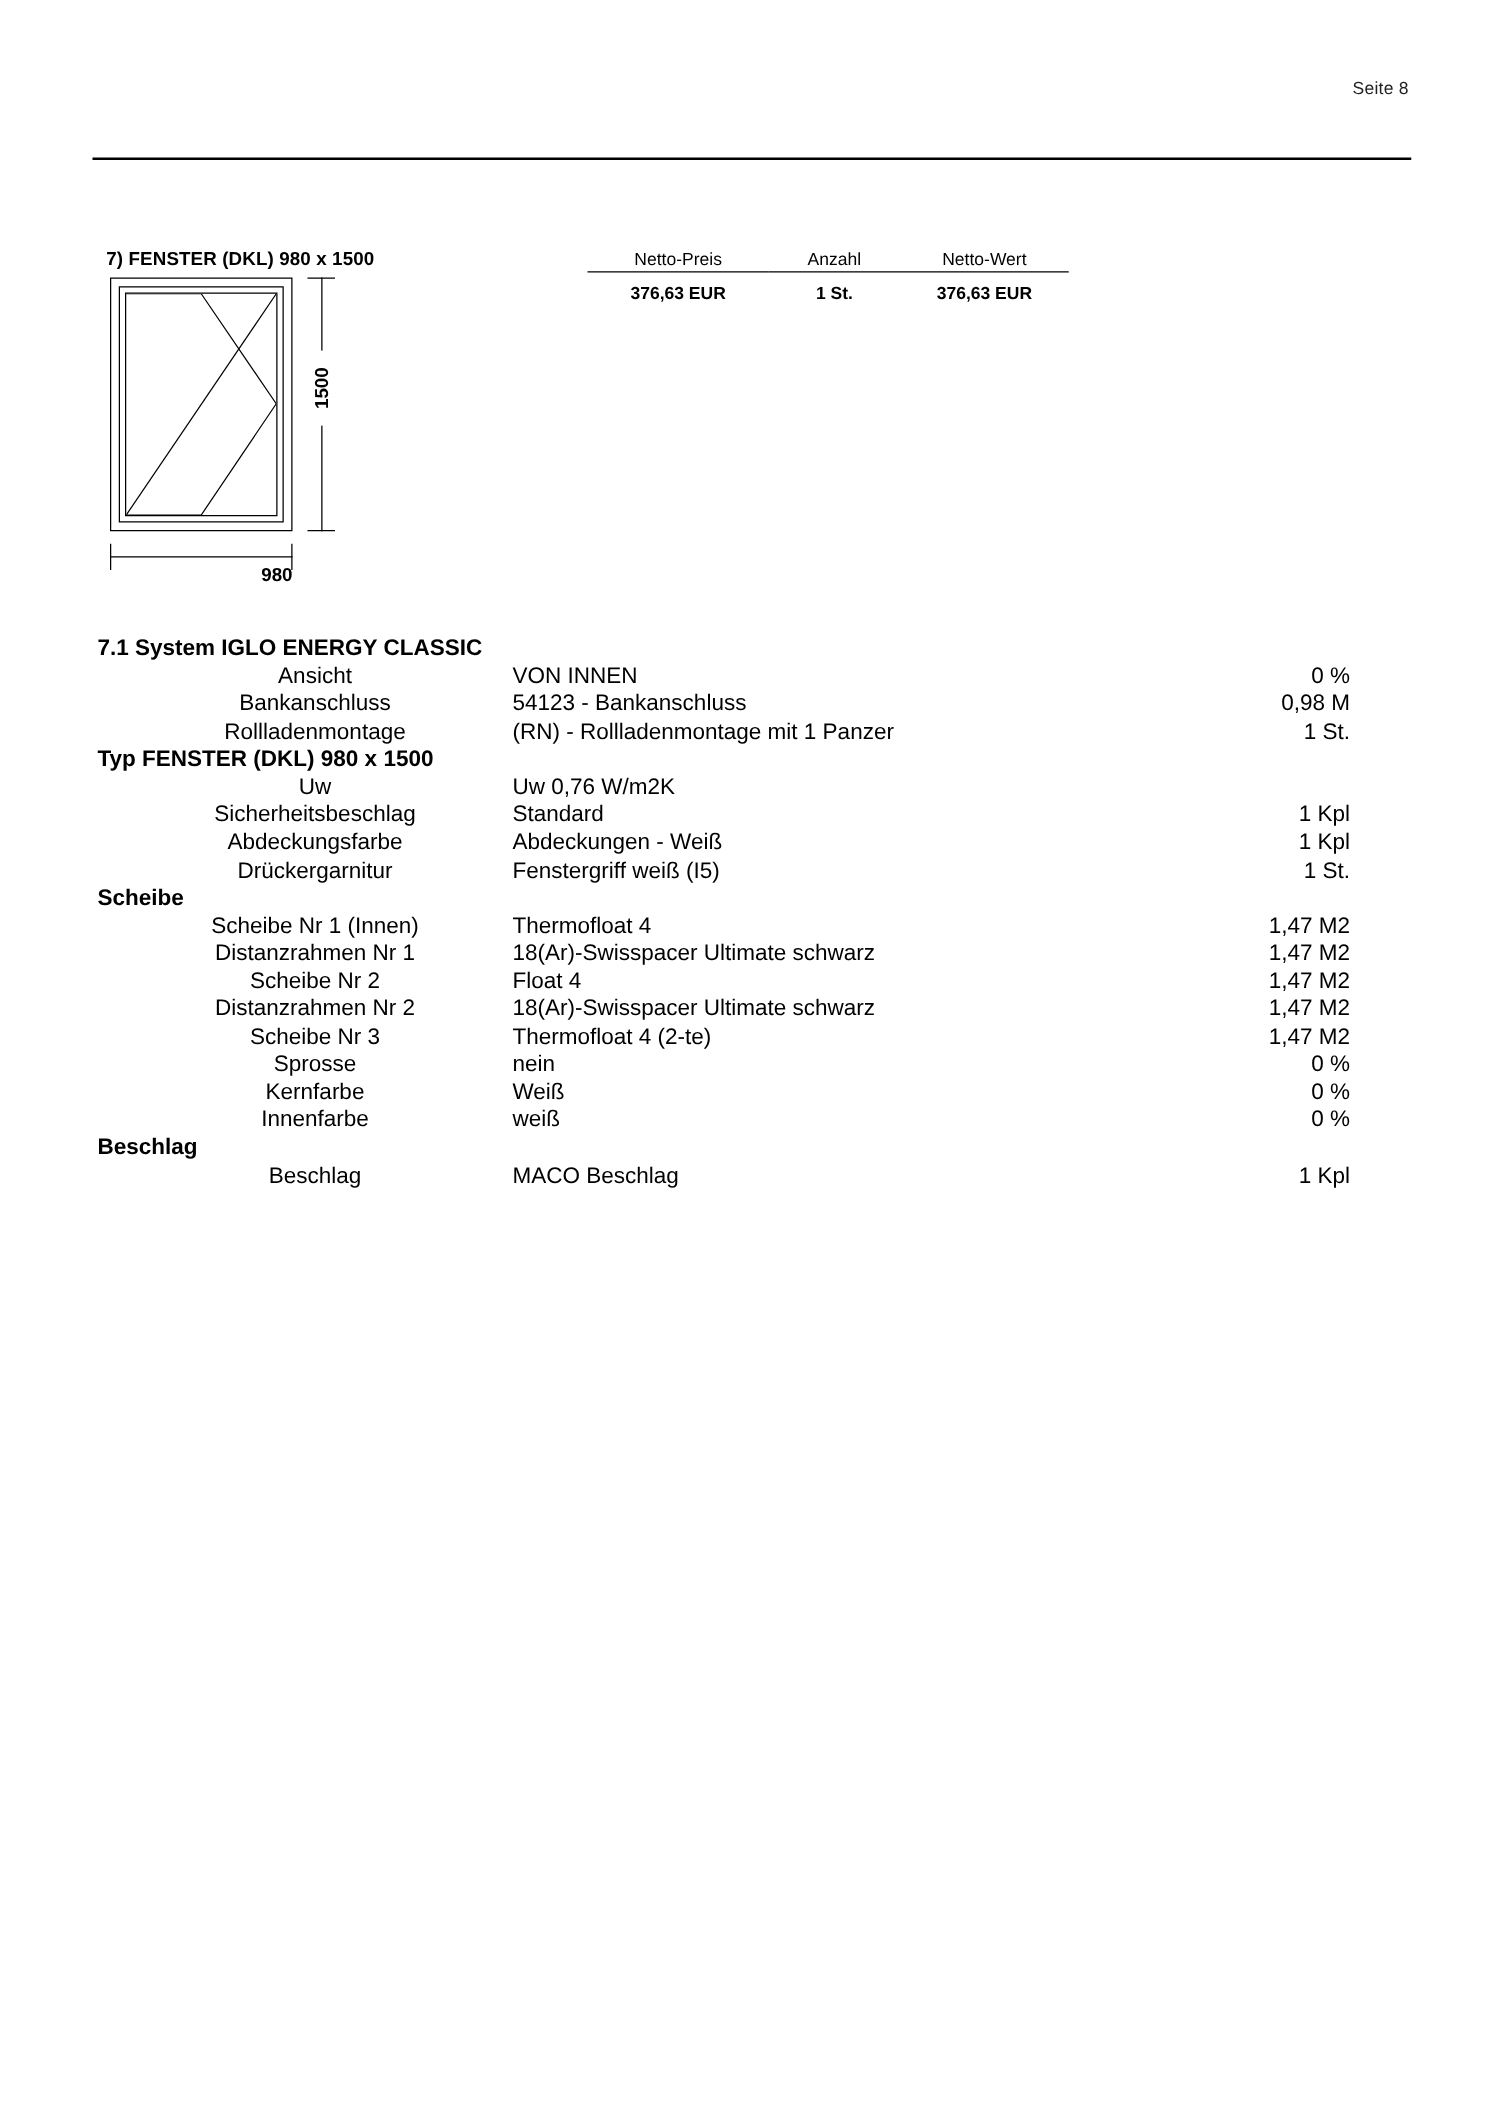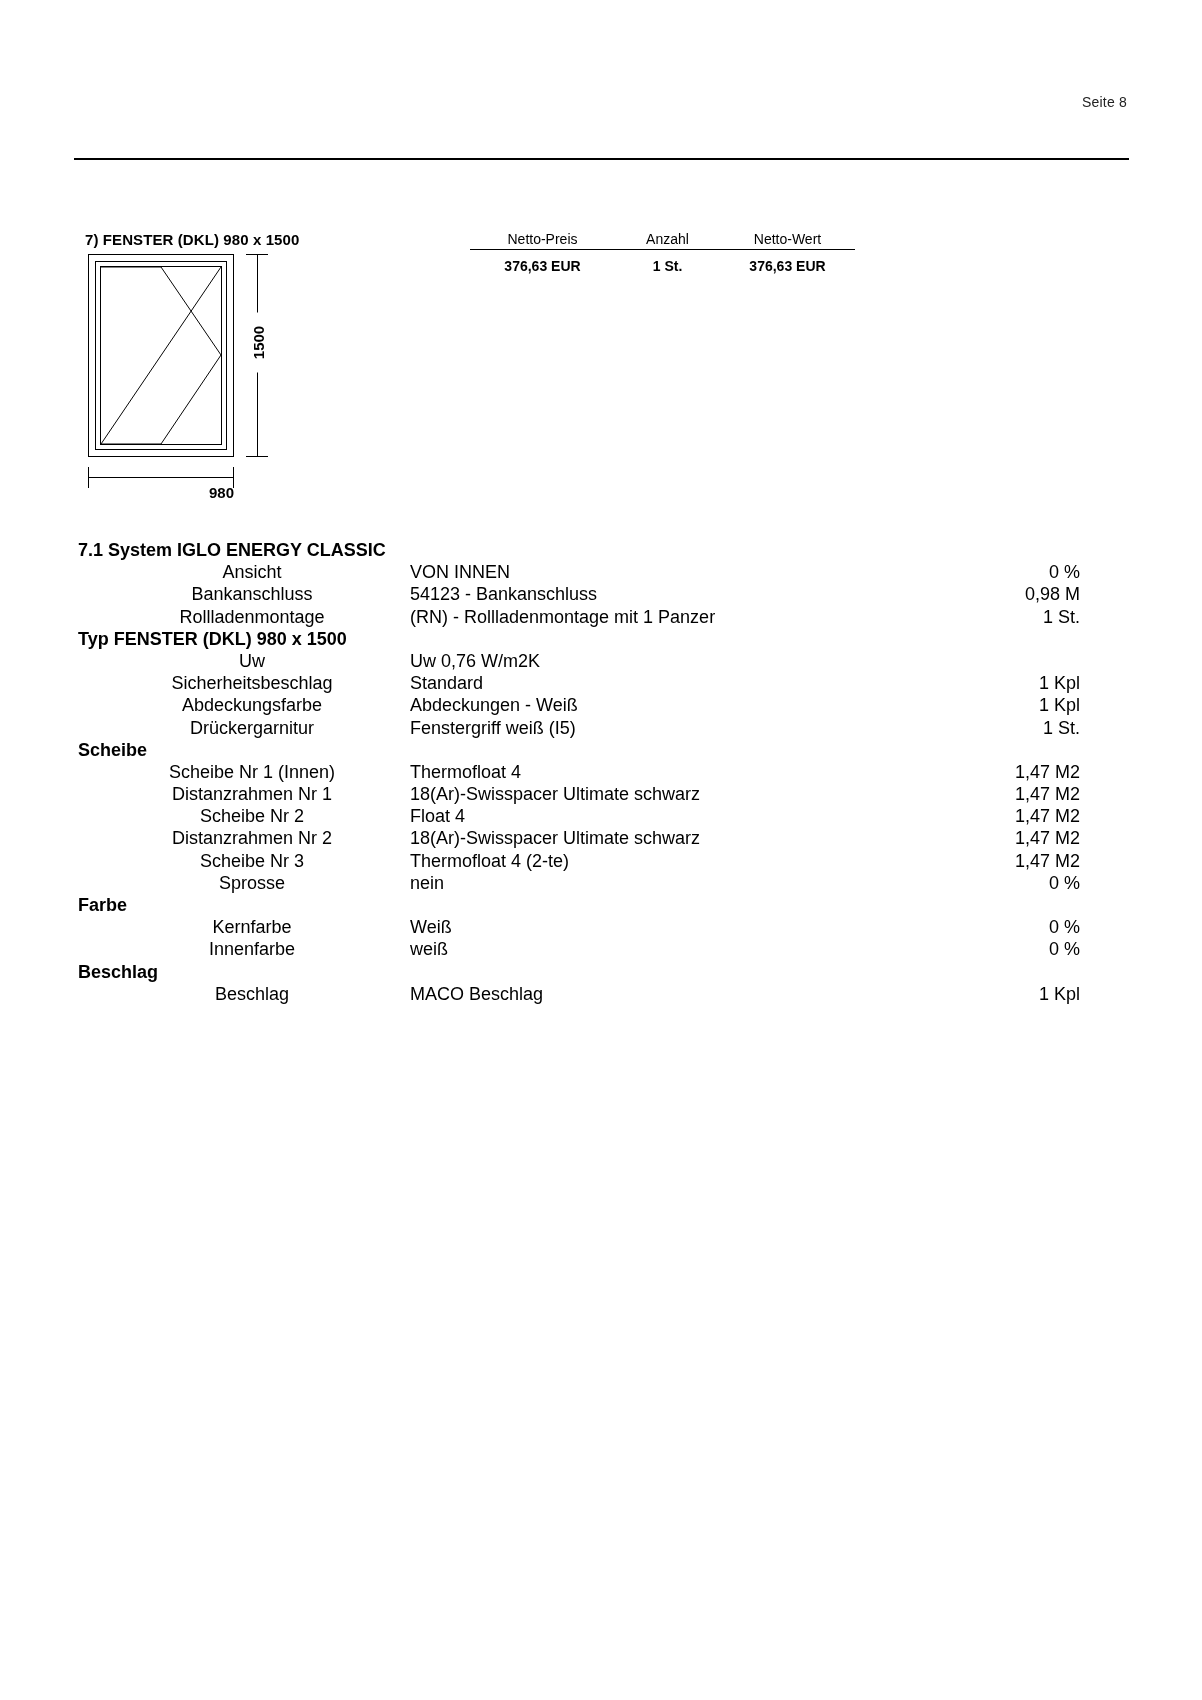--- a/index.html
+++ b/index.html
@@ -11,21 +11,20 @@
     width: 1202px;
     height: 1700px;
     position: relative;
     font-family: "Liberation Sans", sans-serif;
     color: #000000;
     overflow: hidden;
   }
   .page {
     position: absolute;
     inset: 0;
-    margin-top: 32px;
   }
   .page-number {
     position: absolute;
     top: 62px;
     right: 75px;
     font-size: 14px;
     color: #222;
     letter-spacing: 0.2px;
   }
   .header-rule {
@@ -333,25 +332,20 @@
       <div class="line indent">
         <div class="lbl">Scheibe Nr 3</div>
         <div class="val">Thermofloat 4 (2-te)</div>
         <div class="qty">1,47 M2</div>
       </div>
       <div class="line indent">
         <div class="lbl">Sprosse</div>
         <div class="val">nein</div>
         <div class="qty">0 %</div>
       </div>
-      <div class="line group">
-        <div class="lbl">Farbe</div>
-        <div class="val"></div>
-        <div class="qty"></div>
-      </div>
       <div class="line indent">
         <div class="lbl">Kernfarbe</div>
         <div class="val">Weiß</div>
         <div class="qty">0 %</div>
       </div>
       <div class="line indent">
         <div class="lbl">Innenfarbe</div>
         <div class="val">weiß</div>
         <div class="qty">0 %</div>
       </div>

